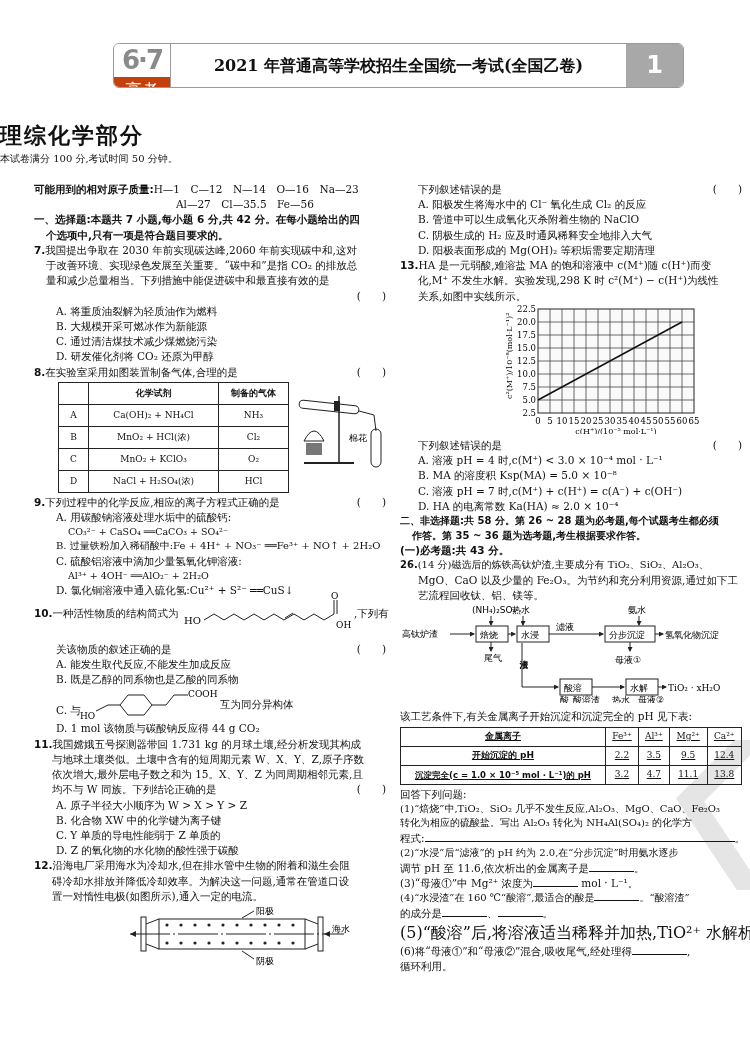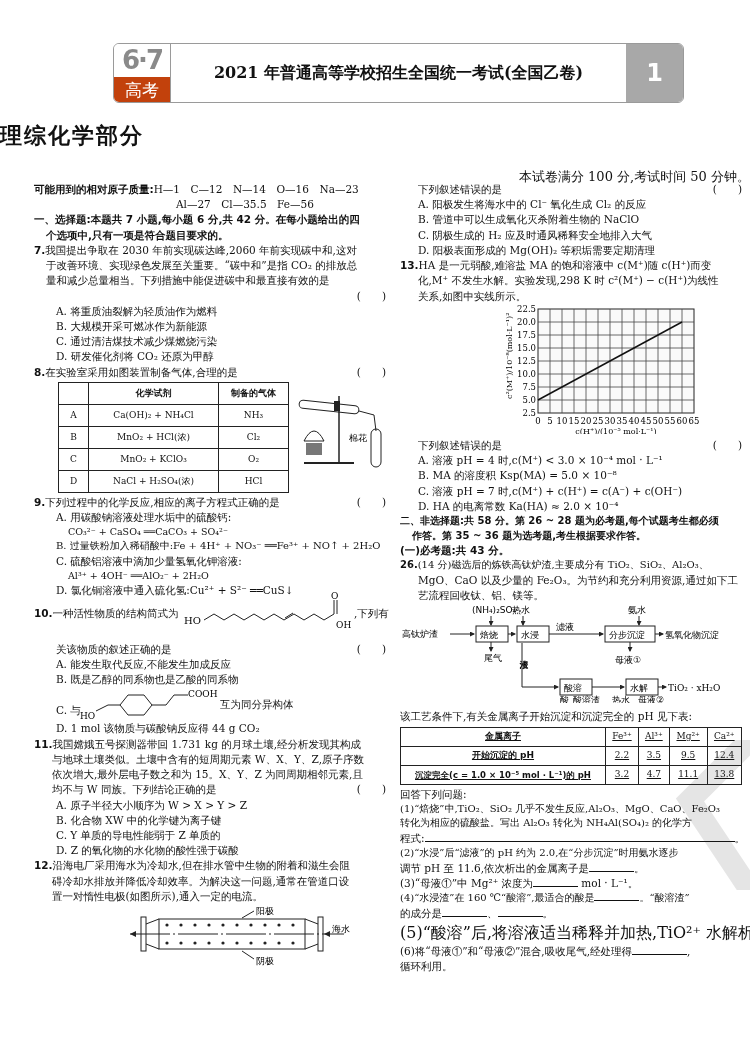--- a/index.html
+++ b/index.html
@@ -1,24 +1,24 @@
 <!DOCTYPE html>
 <html><head>
 <meta charset="utf-8">
 <style>
   * { box-sizing: border-box; margin: 0; padding: 0; }
   body { width: 750px; height: 1060px; background: #fff; font-family: "DejaVu Serif", "Liberation Serif", serif; color: #111; position: relative; overflow: hidden; font-size: 10.5px; line-height: 1.45; }
-  .header { position: absolute; left: 113px; top: 43px; width: 571px; height: 60px; border: 1px solid #9a9a9a; border-radius: 6px; display: flex; overflow: hidden; }
+  .header { position: absolute; left: 113px; top: 43px; width: 571px; height: 45px; border: 1px solid #9a9a9a; border-radius: 6px; display: flex; overflow: hidden; }
   .logo { width: 57px; background: #fff; display: flex; flex-direction: column; border-right: 1px solid #9a9a9a; }
   .logo-top { height: 33px; font-family: "DejaVu Sans", sans-serif; font-weight: bold; font-size: 26px; color: #8a8a8a; text-align: center; line-height: 33px; letter-spacing: -2px; }
   .logo-bot { flex: 1; background: #c2410c; color: #fff; font-family: "DejaVu Sans", sans-serif; font-size: 17px; text-align: center; line-height: 26px; }
   .title-box { flex: 1; display: flex; align-items: center; justify-content: center; font-weight: bold; font-size: 16px; }
   .num-box { width: 57px; background: #a8a8a8; color: #fff; font-family: "DejaVu Sans", sans-serif; font-weight: bold; font-size: 24px; display: flex; align-items: center; justify-content: center; }
   .main-title { position: absolute; left: 0; width: 750px; top: 120px; text-align: left; font-family: "DejaVu Sans", sans-serif; font-size: 22px; font-weight: bold; letter-spacing: 2px; }
-  .subtitle { position: absolute; left: 0; width: 750px; top: 168px; text-align: right; font-size: 13px; }
+  .subtitle { position: absolute; left: 0; width: 750px; top: 152px; text-align: left; font-size: 10px; }
   .col { position: absolute; top: 182px; }
   .col-left { left: 34px; width: 352px; }
   .col-right { left: 400px; width: 342px; }
   .line { white-space: nowrap; }
   .sans-b { font-family: "DejaVu Sans", sans-serif; font-weight: bold; }
   .qnum { font-family: "DejaVu Sans", sans-serif; font-weight: bold; }
   .indent { padding-left: 12px; }
   .indent2 { padding-left: 24px; }
   .paren { float: right; }
   .opt { padding-left: 22px; }

